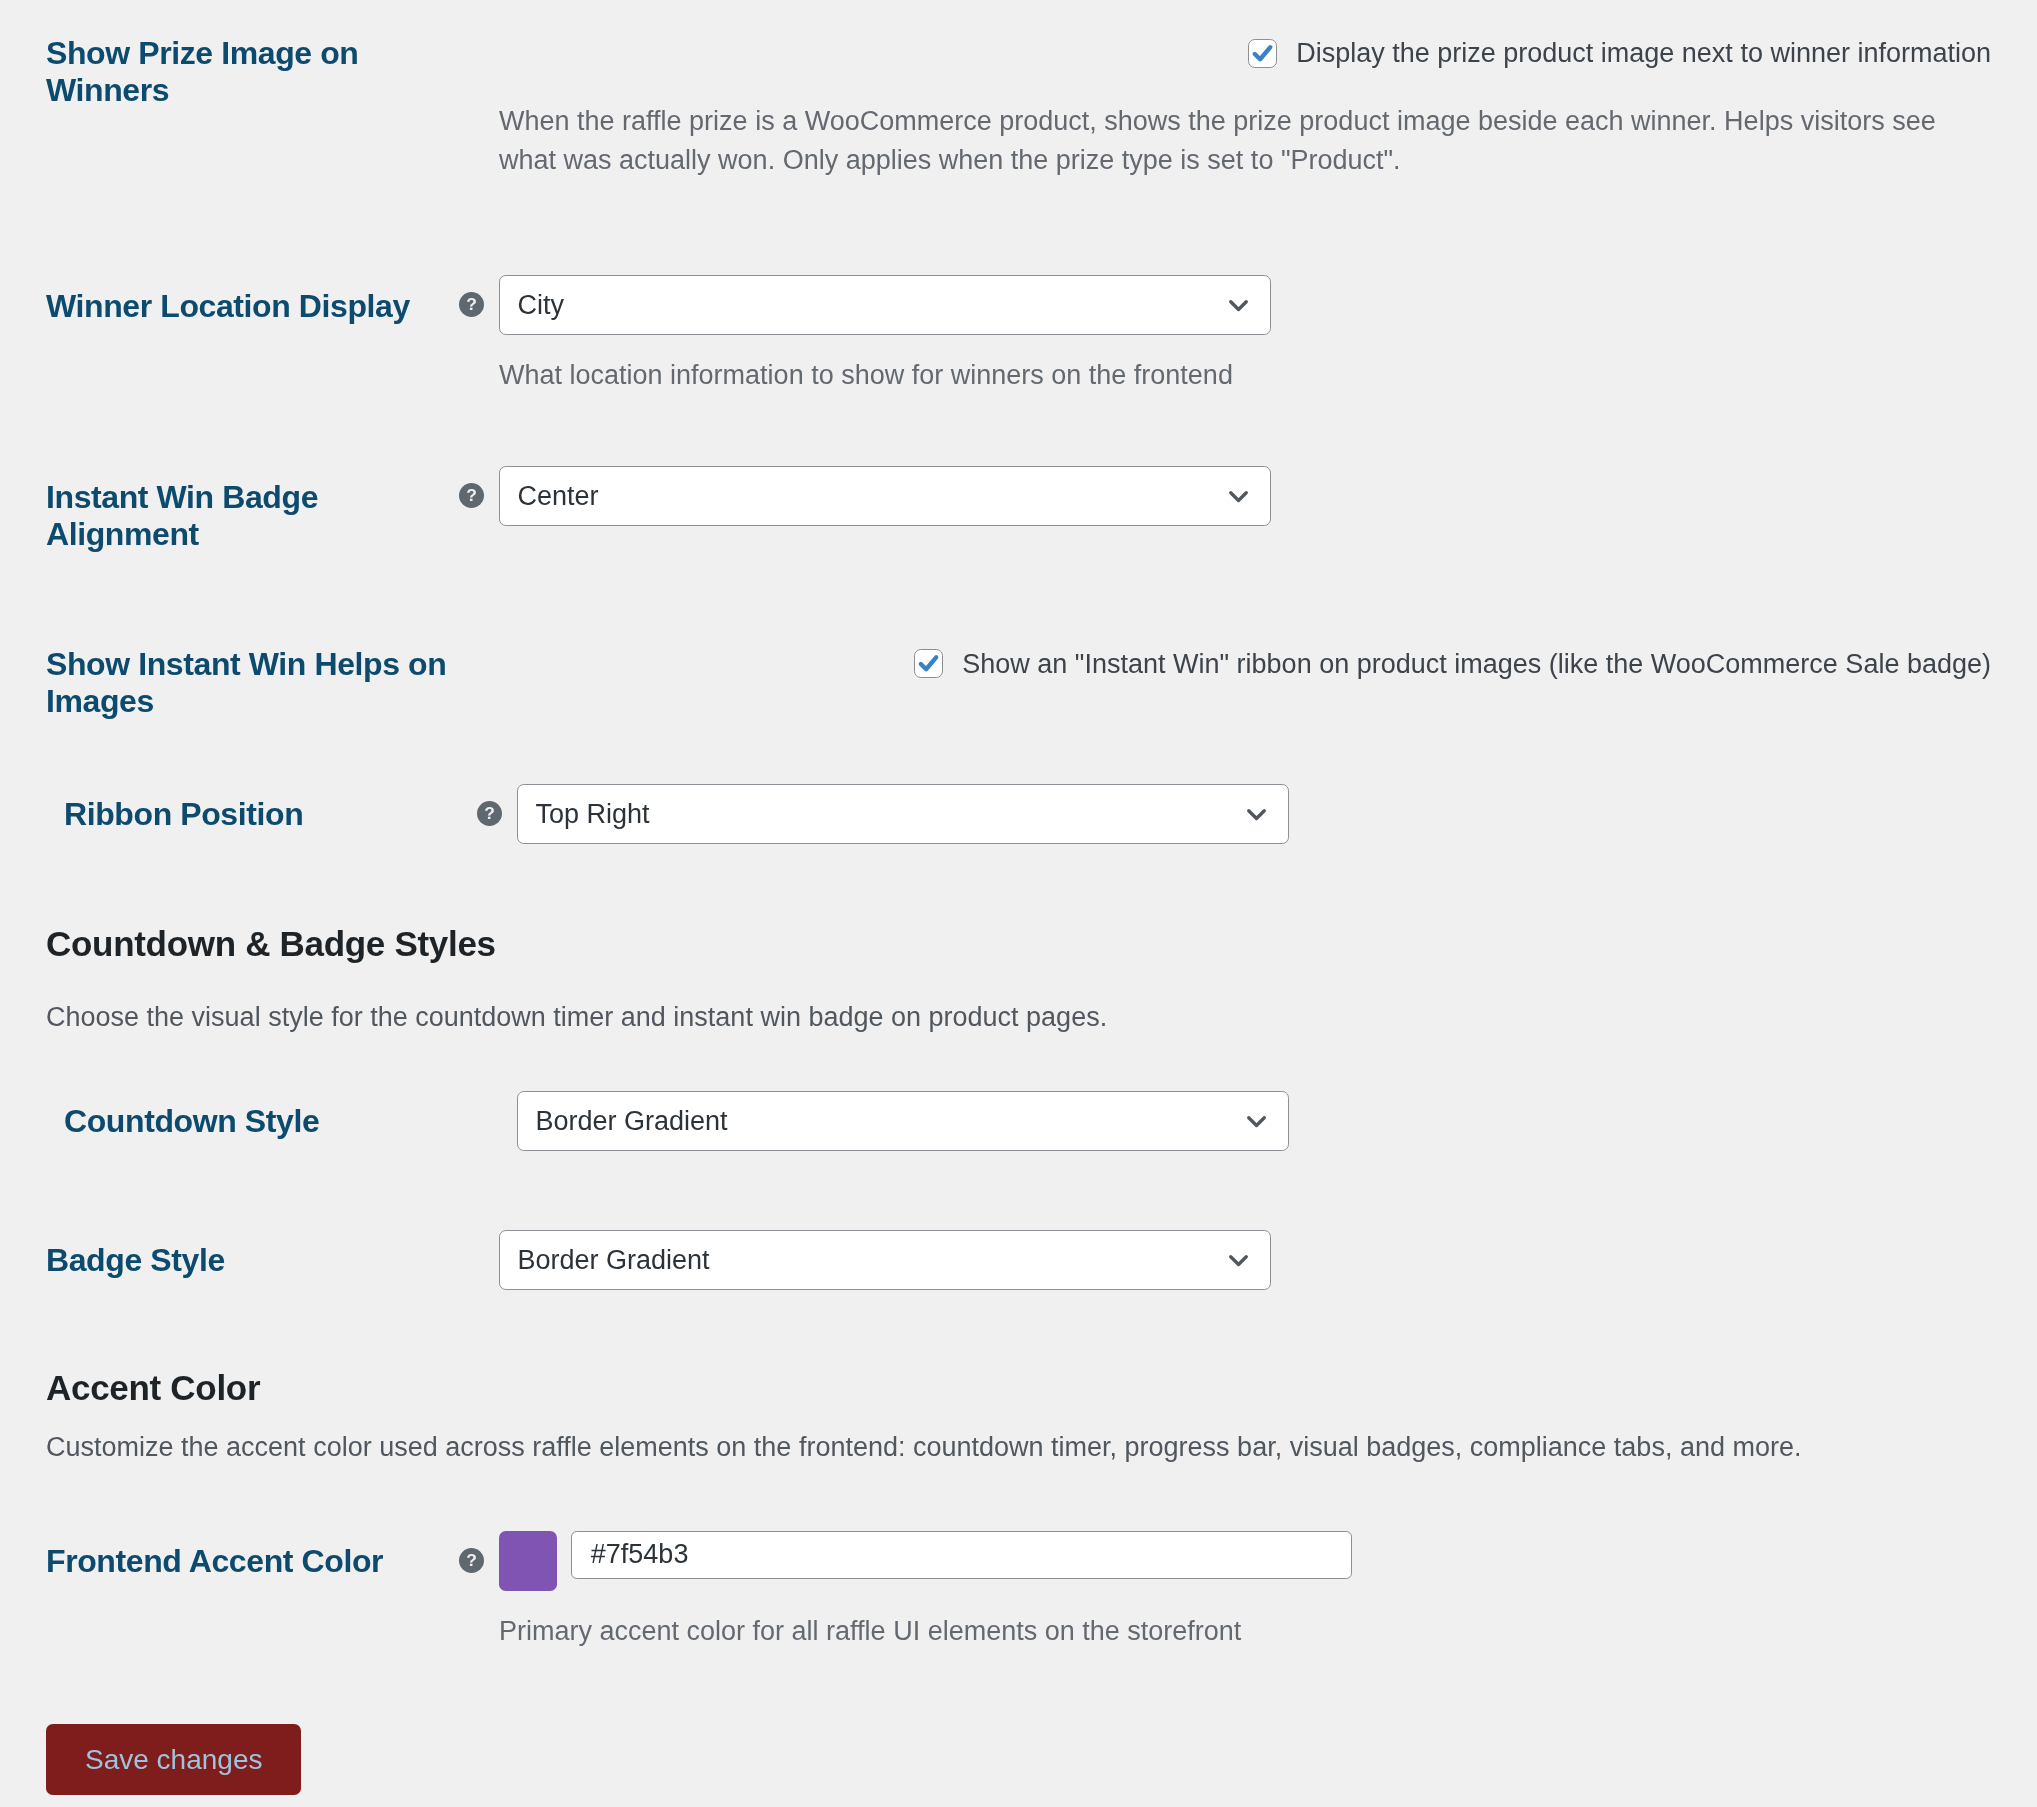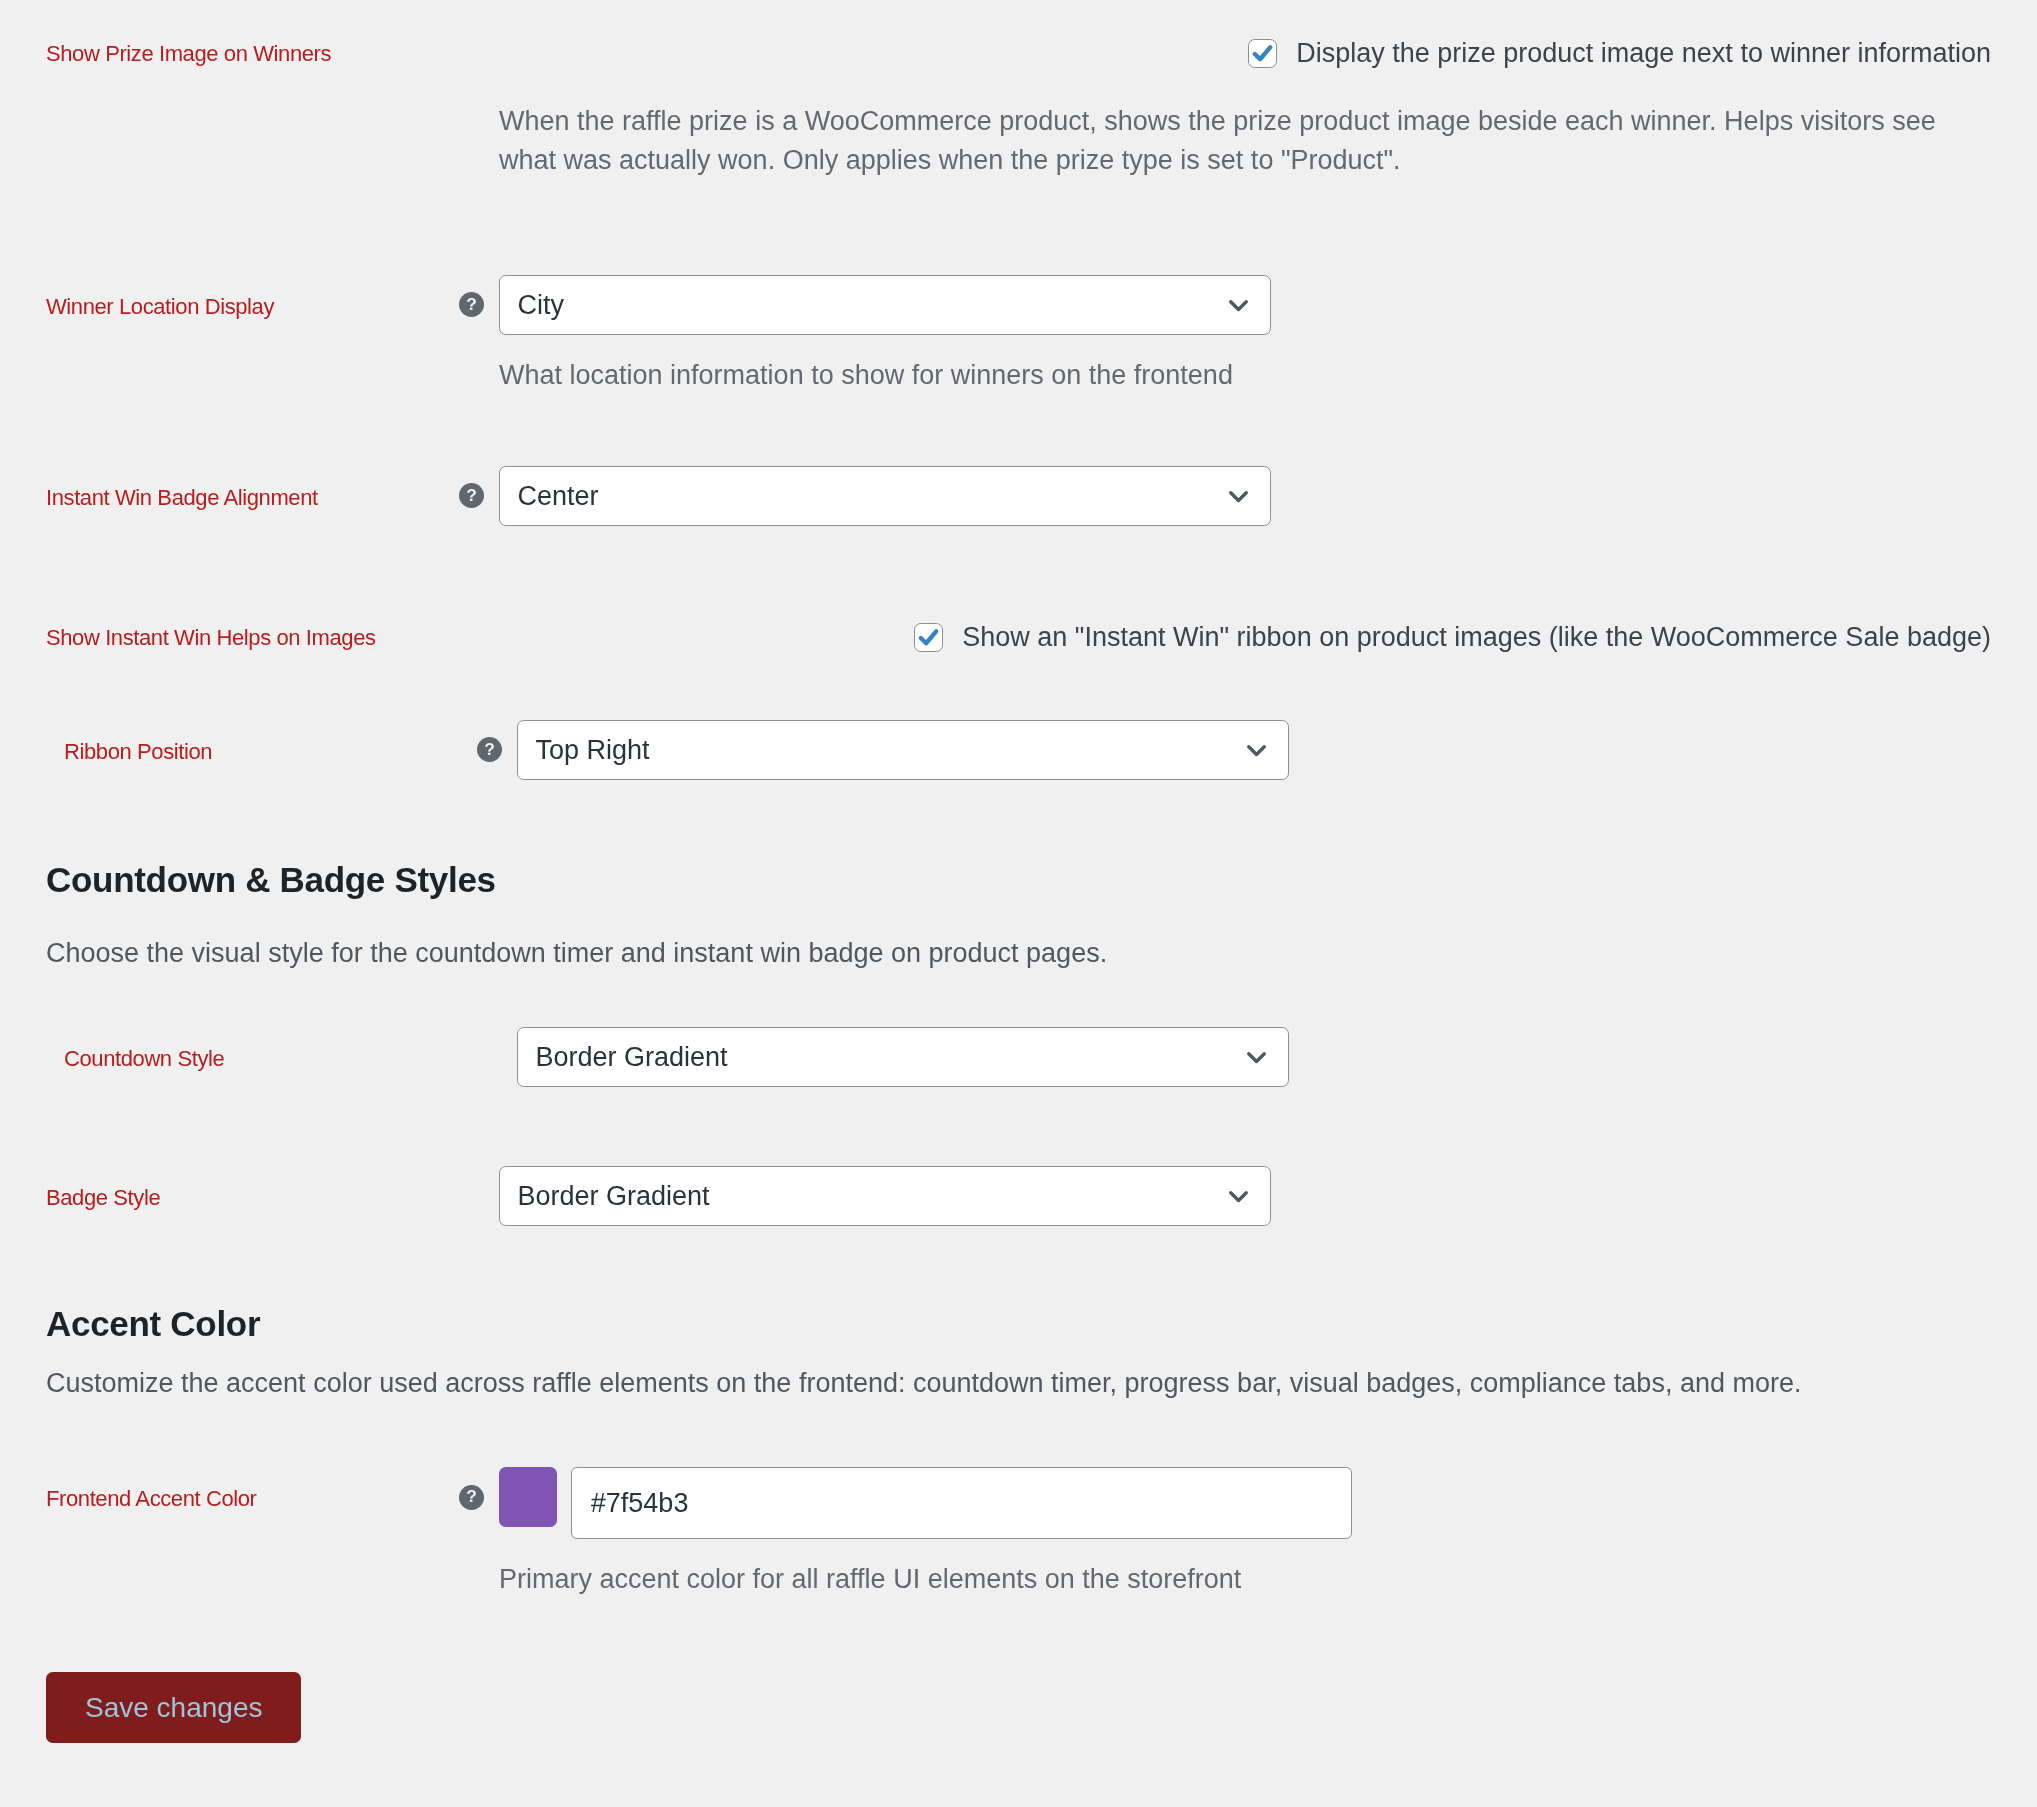--- a/index.html
+++ b/index.html
@@ -20,23 +20,23 @@
     box-sizing: border-box;
   }
 
   
   .row {
     display: grid;
     grid-template-columns: 413px 40px 1fr;
     align-items: start;
   }
   .row-label {
-    font-size: 22px;
-    font-weight: normal;
-    color: #b91c1c;
+    font-size: 32px;
+    font-weight: bold;
+    color: #0c4a6e;
     line-height: 37px;
     letter-spacing: -0.4px;
     padding-right: 5.8px;
   }
   .select-row .row-label, .accent-row .row-label { padding-top: 12.6px; }
 
   
   .help-icon {
     width: 25px;
     height: 25px;
@@ -134,21 +134,21 @@
   .accent-controls { display: flex; align-items: flex-start; }
   .color-swatch {
     width: 58px;
     height: 60px;
     border-radius: 6.8px;
     flex: 0 0 auto;
   }
   .hex-input {
     margin-left: 13.5px;
     width: 781px;
-    height: 72px;
+    height: 48px;
     background: #ffffff;
     border: 1.9px solid #8c8f94;
     border-radius: 5.8px;
     padding: 0 19.3px;
     box-sizing: border-box;
     font-family: "Liberation Sans", sans-serif;
     font-size: 27px;
     color: #2c3338;
     outline: none;
   }

